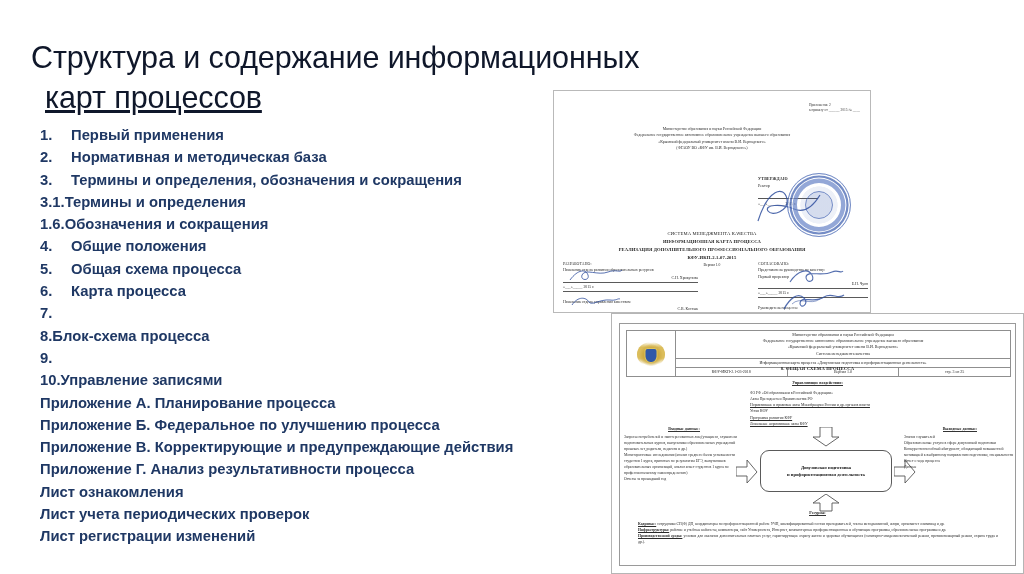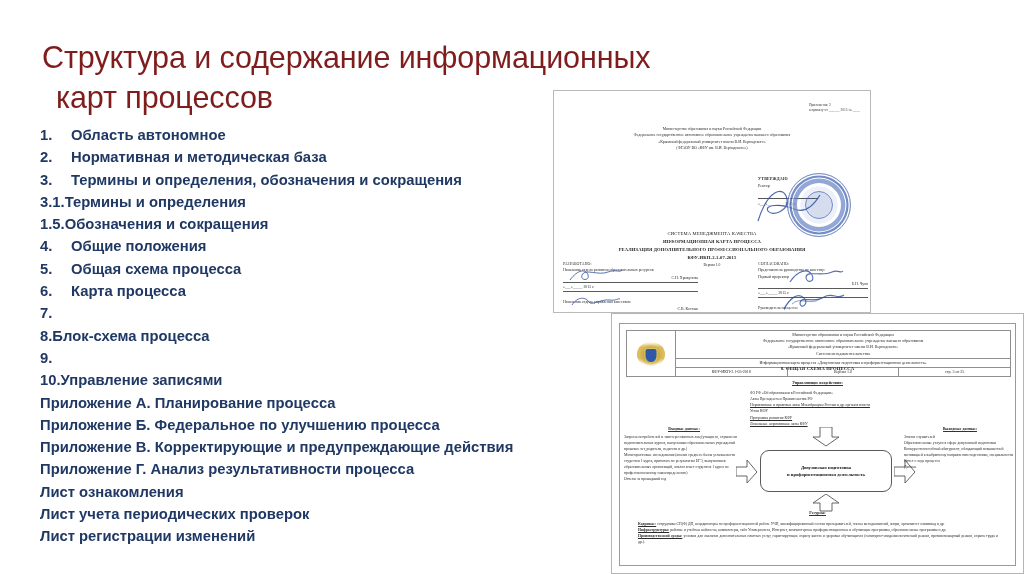--- a/index.html
+++ b/index.html
@@ -13,30 +13,30 @@
     height: 574px;
     position: relative;
     overflow: hidden;
     font-family: "Liberation Sans", sans-serif;
     color: #1f3864;
   }
 
   
   #slide-title {
     position: absolute;
-    left: 42px;
+    left: 31px;
     top: 18px;
     width: 800px;
     font-size: 30.5px;
     font-weight: 400;
     line-height: 1.30;
-    color: #7f1d1d;
+    color: #0f172a;
     letter-spacing: -0.1px;
   }
-  #slide-title .line2 { display: block; padding-left: 14px; }
+  #slide-title .line2 { display: block; padding-left: 14px; text-decoration: underline; }
 
   
   #outline-list {
     position: absolute;
     left: 40px;
     top: 124px;
     width: 520px;
     list-style: none;
     margin: 0;
     padding: 0;
@@ -322,36 +322,36 @@
 <body>
 
 <h1 id="slide-title">
   <span>Структура и содержание информационных</span>
   <span class="line2">карт процессов</span>
 </h1>
 
 <ul id="outline-list">
     <li class="wide-num">
       <span class="num">1.</span>
-      <span class="txt">Область автономное</span>
+      <span class="txt">Первый применения</span>
     </li>
     <li class="wide-num">
       <span class="num">2.</span>
       <span class="txt">Нормативная и методическая база</span>
     </li>
     <li class="wide-num">
       <span class="num">3.</span>
       <span class="txt">Термины и определения, обозначения и сокращения</span>
     </li>
     <li class="tight-num">
       <span class="num">3.1.</span>
       <span class="txt">Термины и определения</span>
     </li>
     <li class="tight-num">
-      <span class="num">1.5.</span>
+      <span class="num">1.6.</span>
       <span class="txt">Обозначения и сокращения</span>
     </li>
     <li class="wide-num">
       <span class="num">4.</span>
       <span class="txt">Общие положения</span>
     </li>
     <li class="wide-num">
       <span class="num">5.</span>
       <span class="txt">Общая схема процесса</span>
     </li>

